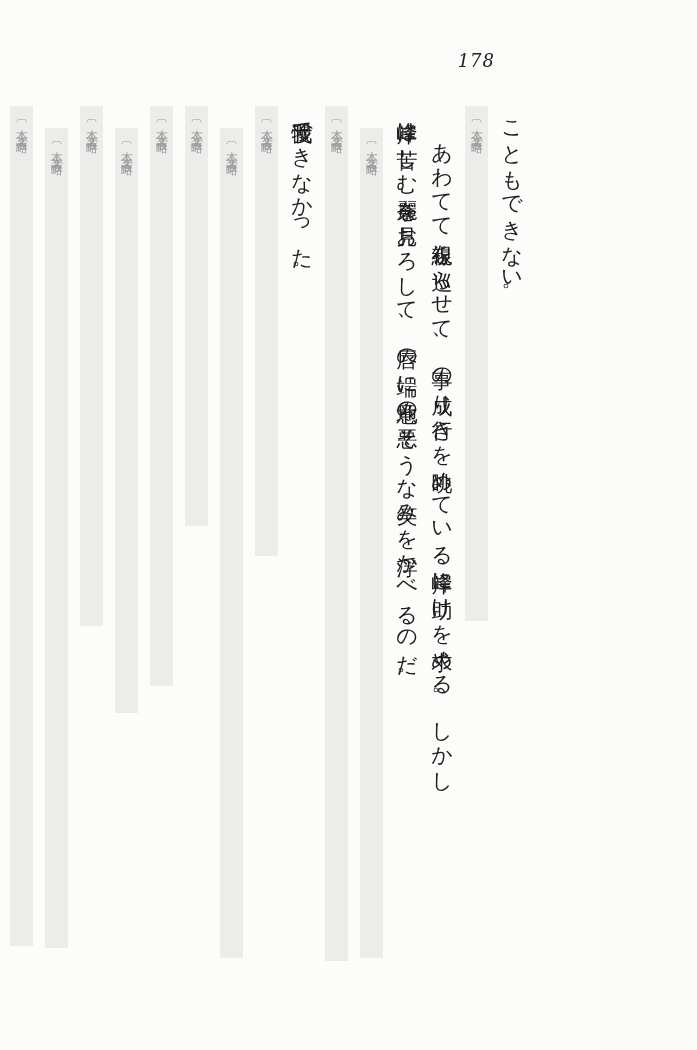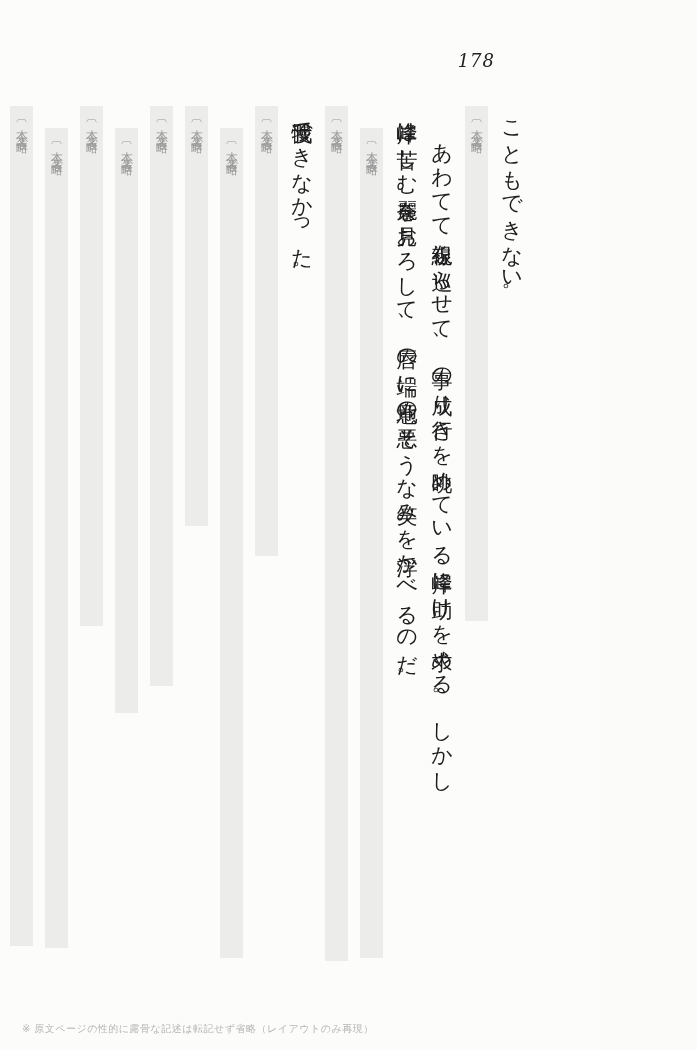--- a/index.html
+++ b/index.html
@@ -88,14 +88,13 @@
       <p class="indent redacted" style="height: 830px;">〔本文省略〕</p>
       <p class="redacted" style="height: 420px;">〔本文省略〕</p>
       <p class="redacted" style="height: 580px;">〔本文省略〕</p>
       <p class="indent redacted" style="height: 585px;">〔本文省略〕</p>
       <p class="redacted" style="height: 520px;">〔本文省略〕</p>
       <p class="indent redacted" style="height: 820px;">〔本文省略〕</p>
       <p class="redacted" style="height: 840px;">〔本文省略〕</p>
       <p class="redacted" style="height: 745px;">〔本文省略〕</p>
     </div>
 
-  <div class="redaction-note">※ 原文ページの性的に露骨な記述は転記せず省略（レイアウトのみ再現）</div>
 </div>
 
 </body></html>

